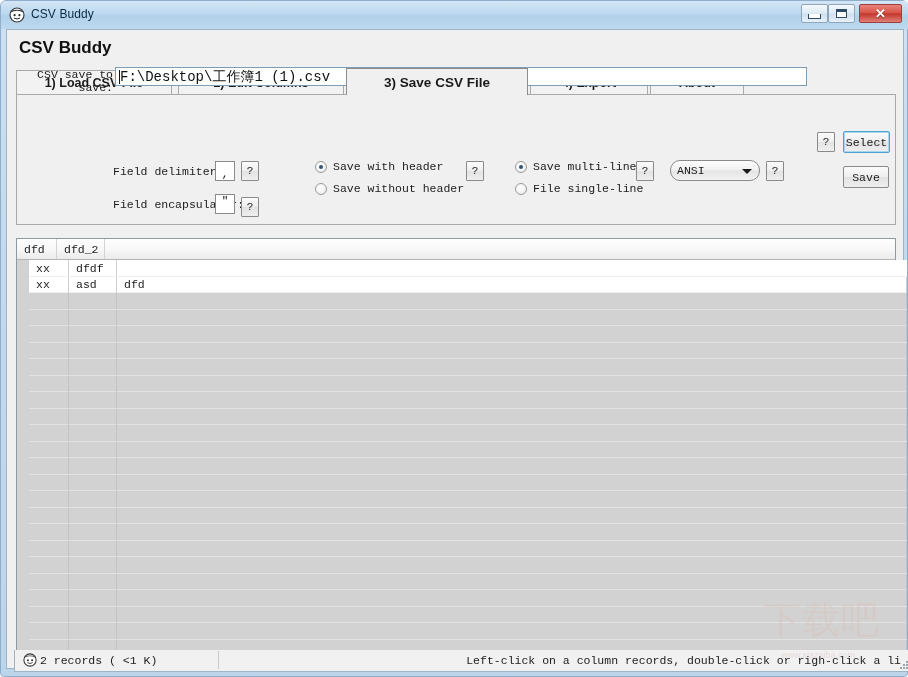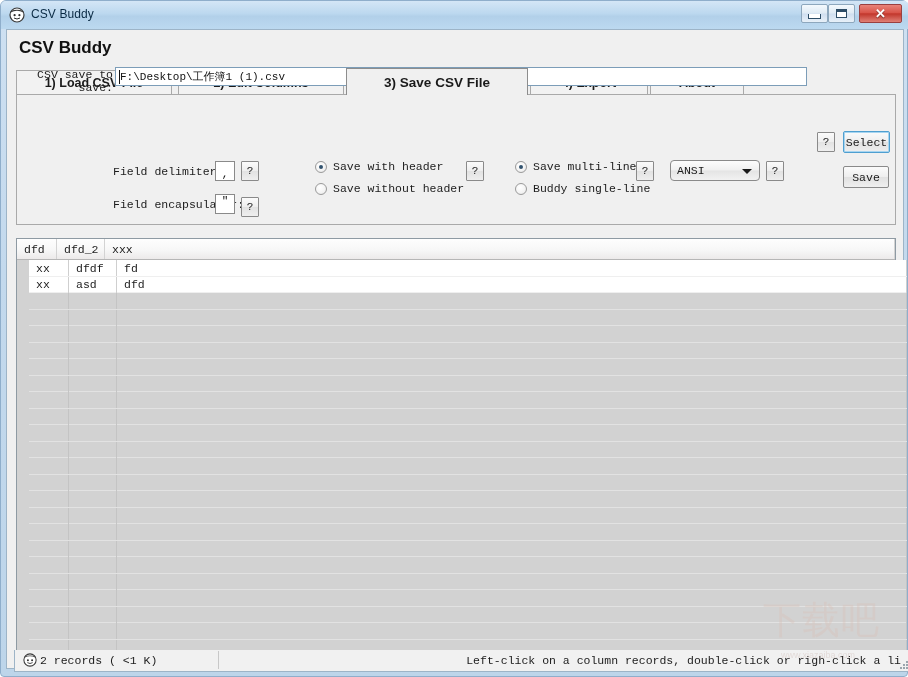--- a/index.html
+++ b/index.html
@@ -175,21 +175,21 @@
   }
   #csv-path-input {
     position: absolute;
     left: 108px; top: 37px;
     width: 692px; height: 19px;
     box-sizing: border-box;
     background: #ffffff;
     border: 1px solid #7c9db8;
     padding: 2px 3px 0 4px;
     font-family: "Liberation Mono", "DejaVu Sans Mono", monospace;
-    font-size: 11px;
+    font-size: 14px;
     color: #111111;
     white-space: nowrap;
     overflow: hidden;
     line-height: 15px;
   }
   #csv-path-input::before {
     content: "";
     position: absolute;
     left: 3px; top: 2px;
     width: 1px; height: 14px;
@@ -276,21 +276,21 @@
   }
 
   
   #encoding-select {
     position: absolute;
     left: 663px; top: 130px;
     width: 90px; height: 21px;
     box-sizing: border-box;
     background: linear-gradient(to bottom, #fdfdfd 0%, #f0f0f0 48%, #e4e4e4 52%, #f2f2f2 100%);
     border: 1px solid #8a8a8a;
-    border-radius: 4px;
+    border-radius: 10px;
   }
   #encoding-value {
     position: absolute;
     left: 6px; top: 3px;
     font-family: "Liberation Mono", "DejaVu Sans Mono", monospace;
     font-size: 11.5px;
     color: #1a1a1a;
   }
   #encoding-arrow {
     position: absolute;
@@ -536,41 +536,39 @@
       <span class="radio-label">Save without header</span>
     </div>
     <div class="helpbtn" style="left:459px; top:131px;">?</div>
 
     <div class="radio-row" style="left:508px; top:130px;">
       <span class="radio-dot checked"></span>
       <span class="radio-label">Save multi-line</span>
     </div>
     <div class="radio-row" style="left:508px; top:152px;">
       <span class="radio-dot"></span>
-      <span class="radio-label">Buddy single-line</span>
+      <span class="radio-label">File single-line</span>
     </div>
     <div class="helpbtn" style="left:629px; top:131px;">?</div>
 
     <div id="encoding-select">
       <span id="encoding-value">ANSI</span>
       <span id="encoding-arrow"></span>
     </div>
     <div class="helpbtn" style="left:759px; top:131px;">?</div>
 
     <div id="grid">
       <div id="grid-header">
         <div class="hdr-cell" style="left:0px; width:40px;">dfd</div>
         <div class="hdr-cell" style="left:40px; width:48px;">dfd_2</div>
-        <div class="hdr-cell" style="left:88px; width:790px;">xxx</div>
       </div>
       <div id="grid-body">
         <div class="grid-row filled">
           <div class="cell" style="left:0px; width:40px;">xx</div>
           <div class="cell" style="left:40px; width:48px;">dfdf</div>
-          <div class="cell" style="left:88px; width:790px;">fd</div>
         </div>
         <div class="grid-row filled">
           <div class="cell" style="left:0px; width:40px;">xx</div>
           <div class="cell" style="left:40px; width:48px;">asd</div>
           <div class="cell" style="left:88px; width:790px;">dfd</div>
         </div>
         <div id="empty-rows">
             <div class="grid-row empty">
               <div class="cell" style="left: 0px; width: 40px;"></div>
               <div class="cell" style="left: 40px; width: 48px;"></div>

